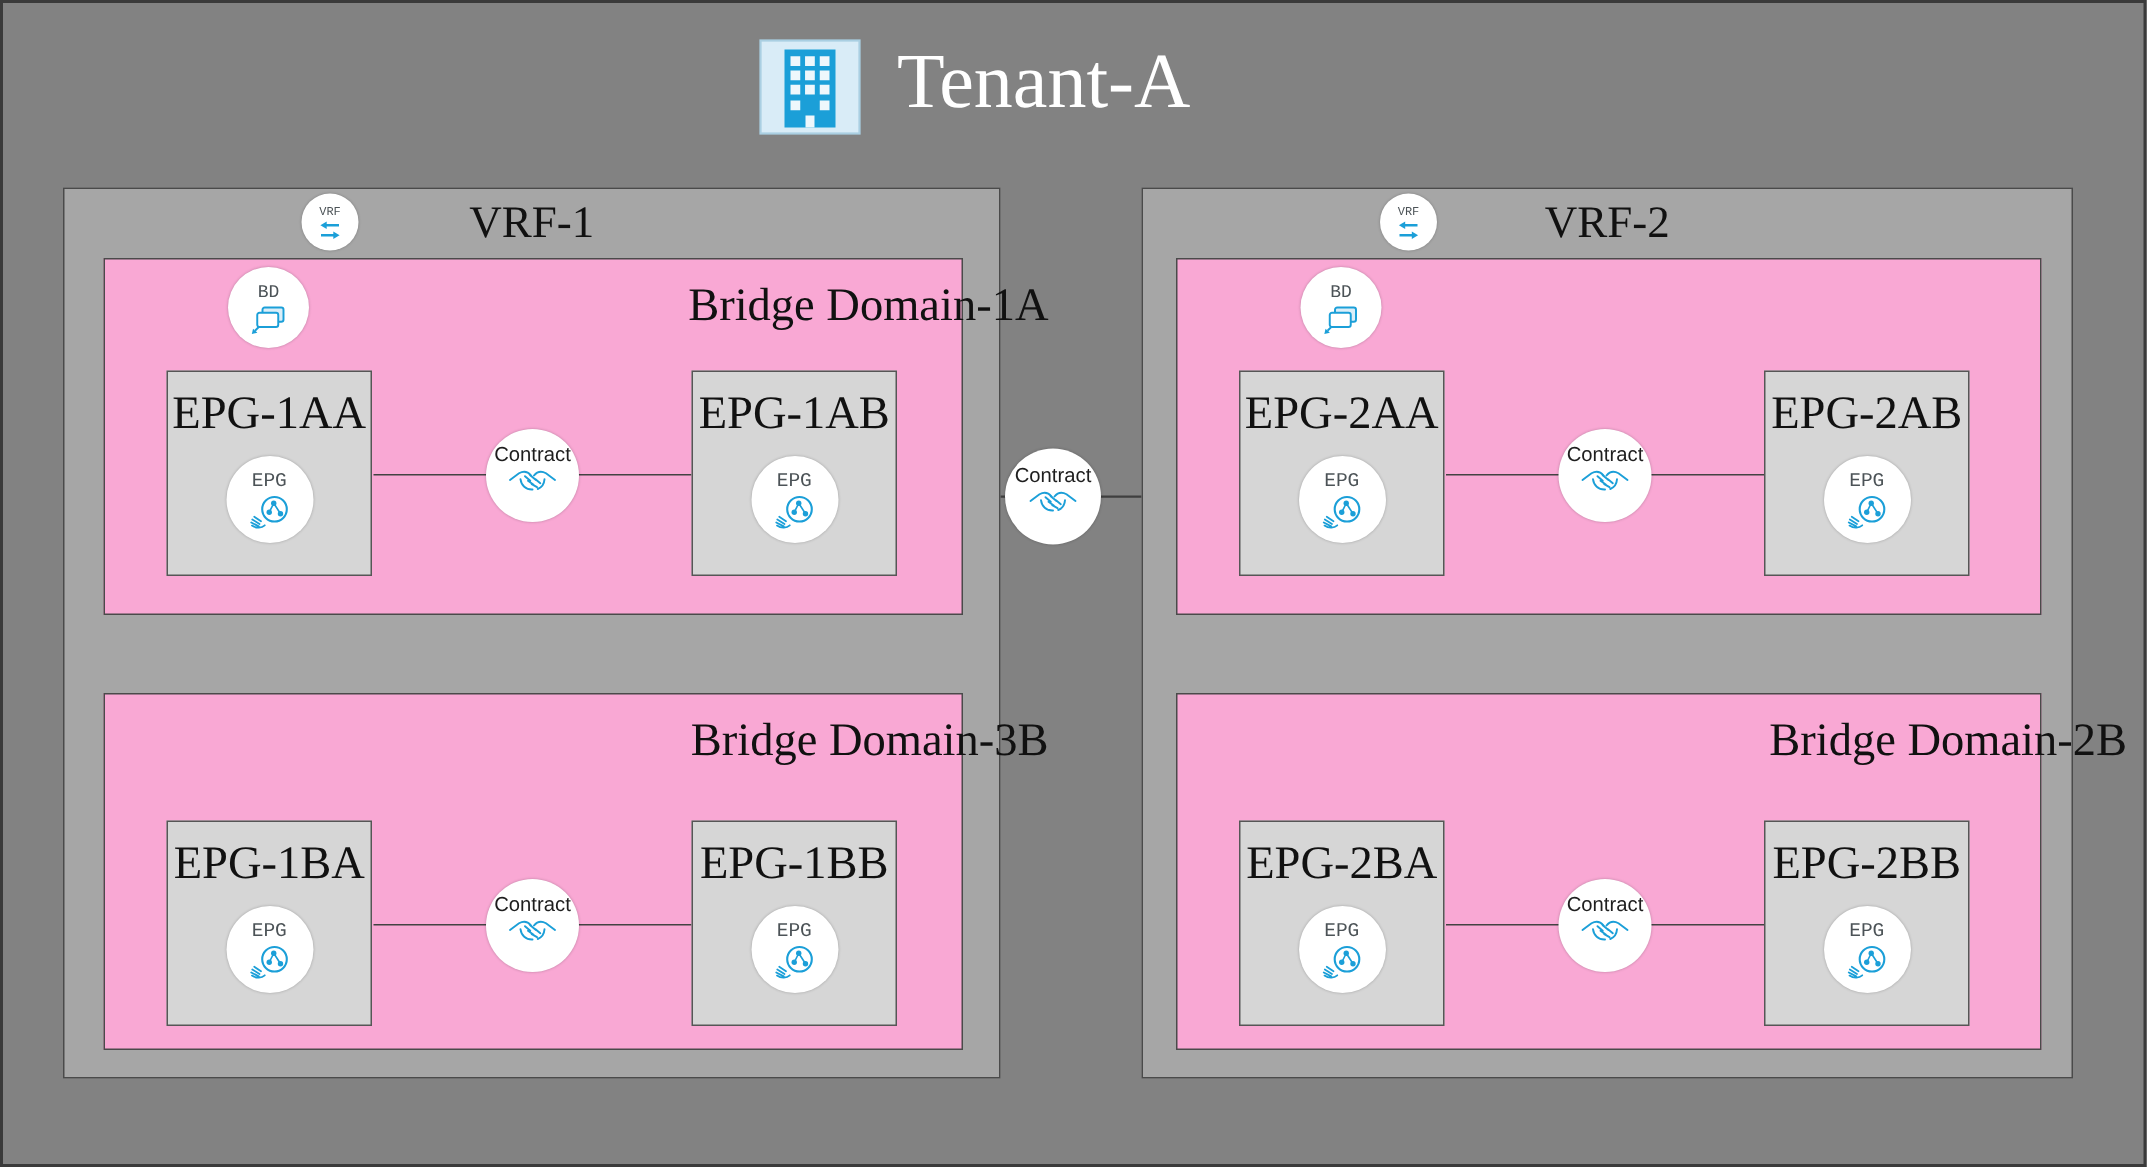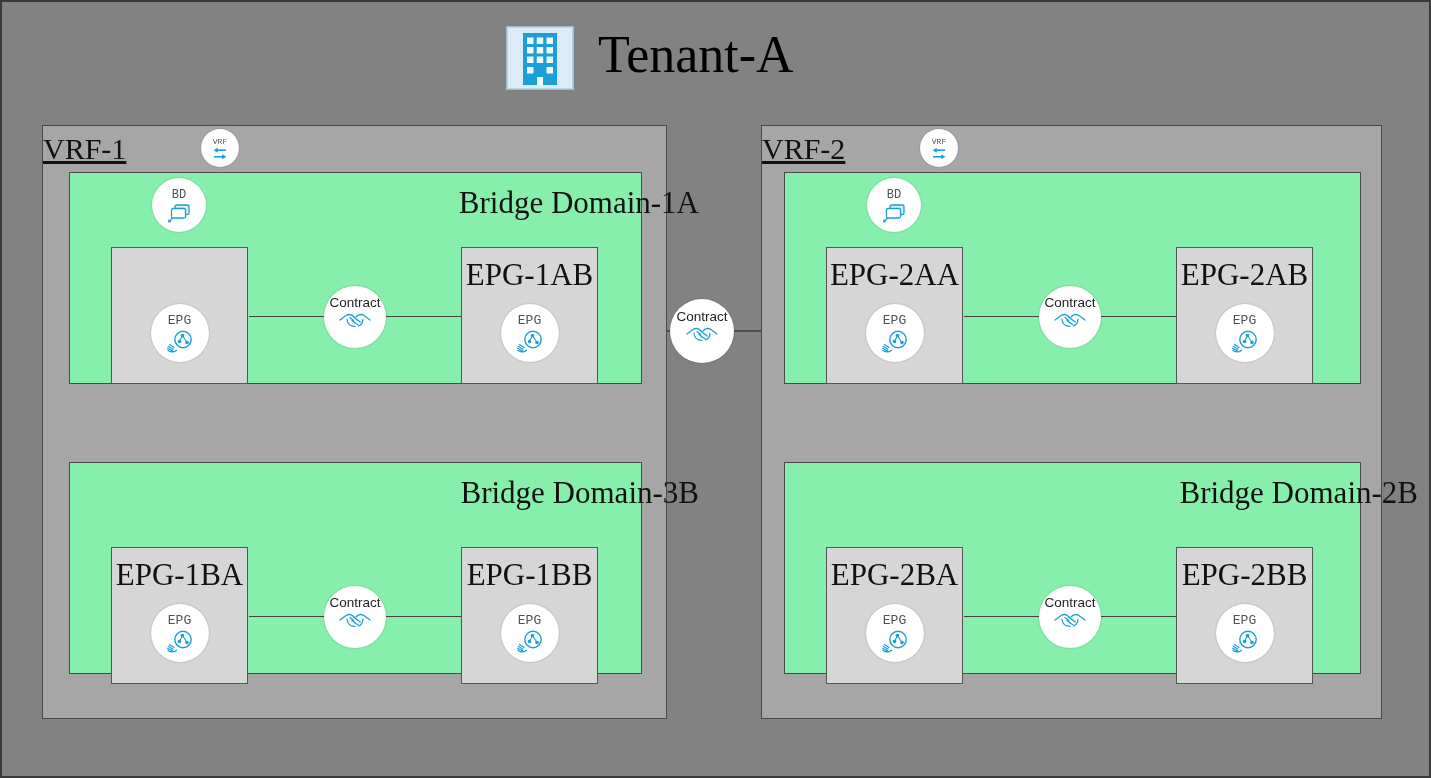--- a/index.html
+++ b/index.html
@@ -3,32 +3,32 @@
 <meta charset="utf-8">
 <style>
   html,body{margin:0;padding:0;background:#6e6e6e;}
   .canvas{
     position:relative;width:1431px;height:778px;box-sizing:border-box;
     background:#828282;border:2px solid #3a3a3a;overflow:hidden;
     font-family:"Liberation Serif", serif;color:#111;
   }
   
   .building{position:absolute;left:504px;top:24px;width:68px;height:64px;}
-  .tenant-title{position:absolute;left:596px;top:24px;font-size:52px;line-height:1.1;color:#000000;}
+  .tenant-title{position:absolute;left:596px;top:24px;font-size:52px;line-height:1.1;color:#ffffff;}
   
   .vrf{position:absolute;top:123px;height:594px;background:#a6a6a6;border:1px solid #4a4a4a;box-sizing:border-box;}
   .vrf1{left:40px;width:625px;}
   .vrf2{left:759px;width:621px;}
-  .vrf-label{position:absolute;top:6px;left:0;width:100%;text-align:left;font-size:30px;text-decoration:underline;}
+  .vrf-label{position:absolute;top:6px;left:0;width:100%;text-align:center;font-size:30px;}
   .badge{background:#fff;border-radius:50%;display:flex;flex-direction:column;align-items:center;justify-content:center;box-shadow:0 0 2px rgba(0,0,0,.25);}
   .badge .t{font-family:Liberation Mono, monospace;color:#4c5357;}
   .vrf-badge{position:absolute;left:158px;top:3px;width:38px;height:38px;}
   .vrf-badge .t{font-size:8px;margin-bottom:1px;}
   
-  .bd{position:absolute;left:26px;width:573px;height:212px;background:#86efac;border:1px solid #4a4a4a;box-sizing:border-box;}
+  .bd{position:absolute;left:26px;width:573px;height:238px;background:#f9a8d4;border:1px solid #4a4a4a;box-sizing:border-box;}
   .vrf2 .bd{left:22px;width:577px;}
   .bd-a{top:46px;}
   .bd-b{top:336px;}
   .bd-label{position:absolute;top:12px;left:12px;width:100%;text-align:right;font-size:31px;padding-left:46px;}
   .bd-badge{position:absolute;left:82px;top:5px;width:54px;height:54px;}
   .bd-badge .t{font-size:12px;margin-bottom:2px;}
   
   .epg{position:absolute;width:137px;height:137px;background:#d6d6d6;border:1px solid #565656;box-sizing:border-box;}
   .bd-a .epg{top:74px;}
   .bd-b .epg{top:84px;}
@@ -129,20 +129,21 @@
     <div class="bd bd-a">
       <div class="badge bd-badge">
         <span class="t">BD</span>
         <svg class="ic" width="24" height="19">
             <use href="#i-bd"></use>
           </svg>
       </div>
       <div class="bd-label">Bridge Domain-1A</div>
       <div class="contract-line"></div>
       <div class="epg epg-l">
+        <div class="epg-label">EPG-1AA</div>
         <div class="badge epg-badge">
           <span class="t">EPG</span>
           <svg class="ic" width="28" height="24">
               <use href="#i-epg"></use>
             </svg>
         </div>
       </div>
       <div class="epg epg-r">
         <div class="epg-label">EPG-1AB</div>
         <div class="badge epg-badge">

